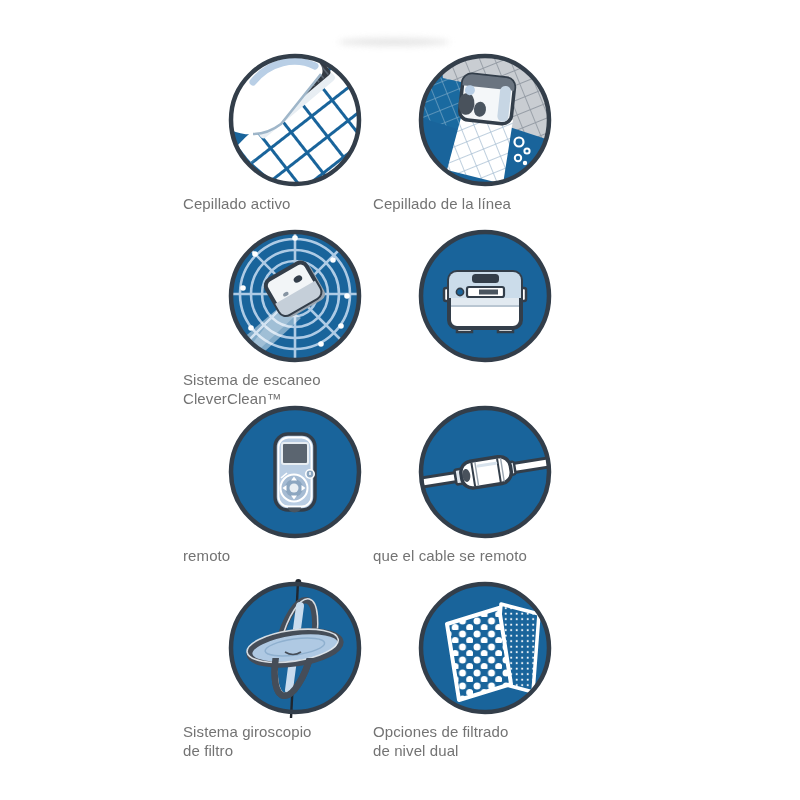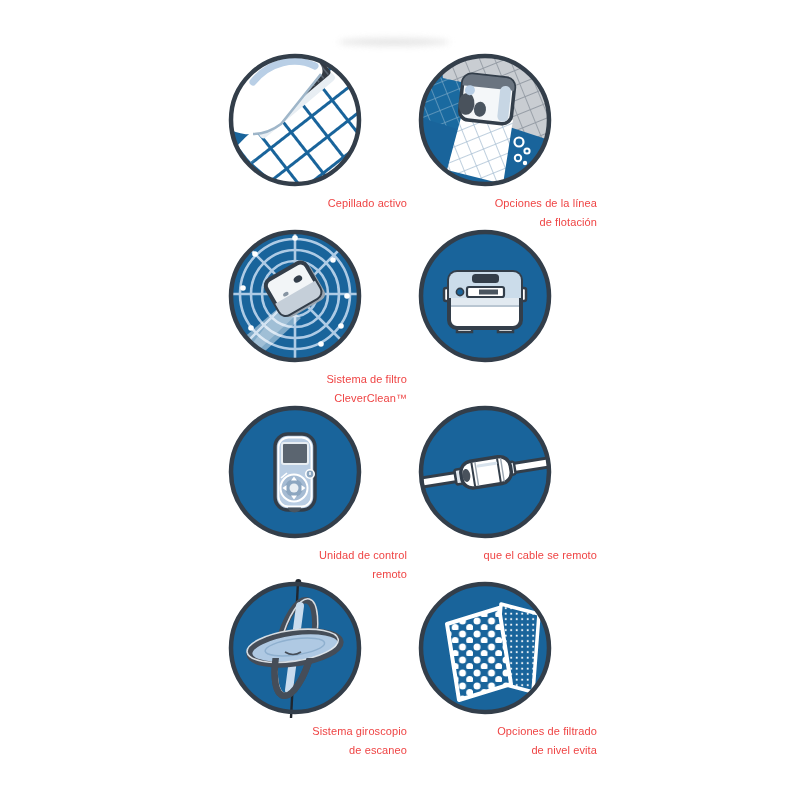--- a/index.html
+++ b/index.html
@@ -8,21 +8,21 @@
     font-family:"Liberation Sans", sans-serif;
   }
   .features-grid{
     position:absolute;left:200px;top:50px;width:380px;
     display:grid;grid-template-columns:190px 190px;grid-auto-rows:176px;
   }
   .feature-cell{display:flex;flex-direction:column;align-items:center;}
   .icon-circle{width:140px;height:140px;flex:0 0 auto;}
   .caption{
     margin-top:4px;width:224px;margin-left:-17px;margin-right:-17px;
-    font-size:11px;line-height:19px;color:#ef4444;text-align:right;letter-spacing:.1px;
+    font-size:15px;line-height:19px;color:#737373;text-align:left;letter-spacing:.1px;
   }
   .caption span{display:block;}
   .smudge{
     position:absolute;left:338px;top:38px;width:112px;height:8px;background:#e2e2e2;
     border-radius:50%;filter:blur(3px);opacity:.85;
   }
 </style>
 </head>
 <body>
 
@@ -103,22 +103,21 @@
         <g stroke="#FFFFFF" fill="none">
           <circle cx="104" cy="92" r="4.5" stroke-width="2.2"></circle>
           <circle cx="112" cy="101" r="2.6" stroke-width="2"></circle>
           <circle cx="103" cy="108" r="3.2" stroke-width="2"></circle>
           <circle cx="110" cy="113" r="1.4" stroke-width="1.6" fill="#FFFFFF"></circle>
         </g>
       </g>
       <circle cx="70" cy="70" r="64" fill="none" stroke="#333E4A" stroke-width="4.5"></circle>
     </svg>
     <div class="caption">
-      <span>Opciones de la línea</span>
-      <span>de flotación</span>
+      <span>Cepillado de la línea</span>
     </div>
   </div>
 
   <div class="feature-cell">
     <svg class="icon-circle" viewBox="0 0 140 140">
       <defs>
           <clipPath id="c3">
             <circle cx="70" cy="70" r="64"></circle>
           </clipPath>
         </defs>
@@ -148,21 +147,21 @@
           <rect x="49" y="46" width="46" height="40" rx="7" fill="#9AA5B0"></rect>
           <rect x="46" y="42" width="46" height="40" rx="7" fill="#F2F5F7" stroke="#333E4A" stroke-width="4"></rect>
           <path d="M46,66 h46 v9 a7,7 0 0 1 -7,7 h-32 a7,7 0 0 1 -7,-7 Z" fill="#C5CFD9"></path>
           <ellipse cx="78" cy="56" rx="4.5" ry="3.2" fill="#333E4A"></ellipse>
           <ellipse cx="60" cy="63" rx="3" ry="2" fill="#8795A3"></ellipse>
         </g>
       </g>
       <circle cx="70" cy="70" r="64" fill="none" stroke="#333E4A" stroke-width="4.5"></circle>
     </svg>
     <div class="caption">
-      <span>Sistema de filtro</span>
+      <span>Sistema de escaneo</span>
       <span>CleverClean™</span>
     </div>
   </div>
 
   <div class="feature-cell">
     <svg class="icon-circle" viewBox="0 0 140 140">
       <defs>
           <clipPath id="c4">
             <circle cx="70" cy="70" r="64"></circle>
           </clipPath>
@@ -206,21 +205,20 @@
         <polygon points="57.5,86 61.5,83 61.5,89" fill="#FFFFFF"></polygon>
         <polygon points="80.5,86 76.5,83 76.5,89" fill="#FFFFFF"></polygon>
         <circle cx="85" cy="72" r="4.2" fill="#8CA6C0" stroke="#FFFFFF" stroke-width="1.6"></circle>
         <line x1="85" y1="70" x2="85" y2="73" stroke="#FFFFFF" stroke-width="1.4"></line>
         <path d="M56,76 l6,-5" stroke="#FFFFFF" stroke-width="1.6"></path>
         <path d="M63,105.5 a6.5,5 0 0 0 13,0 Z" fill="#4A5560"></path>
       </g>
       <circle cx="70" cy="70" r="64" fill="none" stroke="#333E4A" stroke-width="4.5"></circle>
     </svg>
     <div class="caption">
-      <span>Unidad de control</span>
       <span>remoto</span>
     </div>
   </div>
 
   <div class="feature-cell">
     <svg class="icon-circle" viewBox="0 0 140 140">
       <defs>
           <clipPath id="c6">
             <circle cx="70" cy="70" r="64"></circle>
           </clipPath>
@@ -270,21 +268,21 @@
         <ellipse cx="70" cy="69" rx="30" ry="8" transform="rotate(-8 70 70)" fill="none" stroke="#8FB0CF" stroke-width="1.5"></ellipse>
         <path d="M60,74 q8,5 16,0" stroke="#454D58" stroke-width="1.6" fill="none"></path>
         <g clip-path="url(#hb7)">
           <ellipse cx="70" cy="70" rx="17" ry="49" transform="rotate(14 70 70)" fill="none" stroke="#454D58" stroke-width="6.5"></ellipse>
         </g>
       </g>
       <circle cx="70" cy="70" r="64" fill="none" stroke="#333E4A" stroke-width="4.5"></circle>
     </svg>
     <div class="caption">
       <span>Sistema giroscopio</span>
-      <span>de escaneo</span>
+      <span>de filtro</span>
     </div>
   </div>
 
   <div class="feature-cell">
     <svg class="icon-circle" viewBox="0 0 140 140">
       <defs>
         <clipPath id="c8">
             <circle cx="70" cy="70" r="64"></circle>
           </clipPath>
         <clipPath id="cp8b">
@@ -313,17 +311,17 @@
           <polygon points="32,46 84,30 96,106 44,122" fill="#19649B" stroke="#FFFFFF" stroke-width="4" stroke-linejoin="round"></polygon>
           <g clip-path="url(#cp8f)">
               <rect x="26" y="24" width="80" height="106" fill="url(#d8b)"></rect>
             </g>
         </g>
       </g>
       <circle cx="70" cy="70" r="64" fill="none" stroke="#333E4A" stroke-width="4.5"></circle>
     </svg>
     <div class="caption">
       <span>Opciones de filtrado</span>
-      <span>de nivel evita</span>
+      <span>de nivel dual</span>
     </div>
   </div>
 
 </div>
 
 </body></html>

